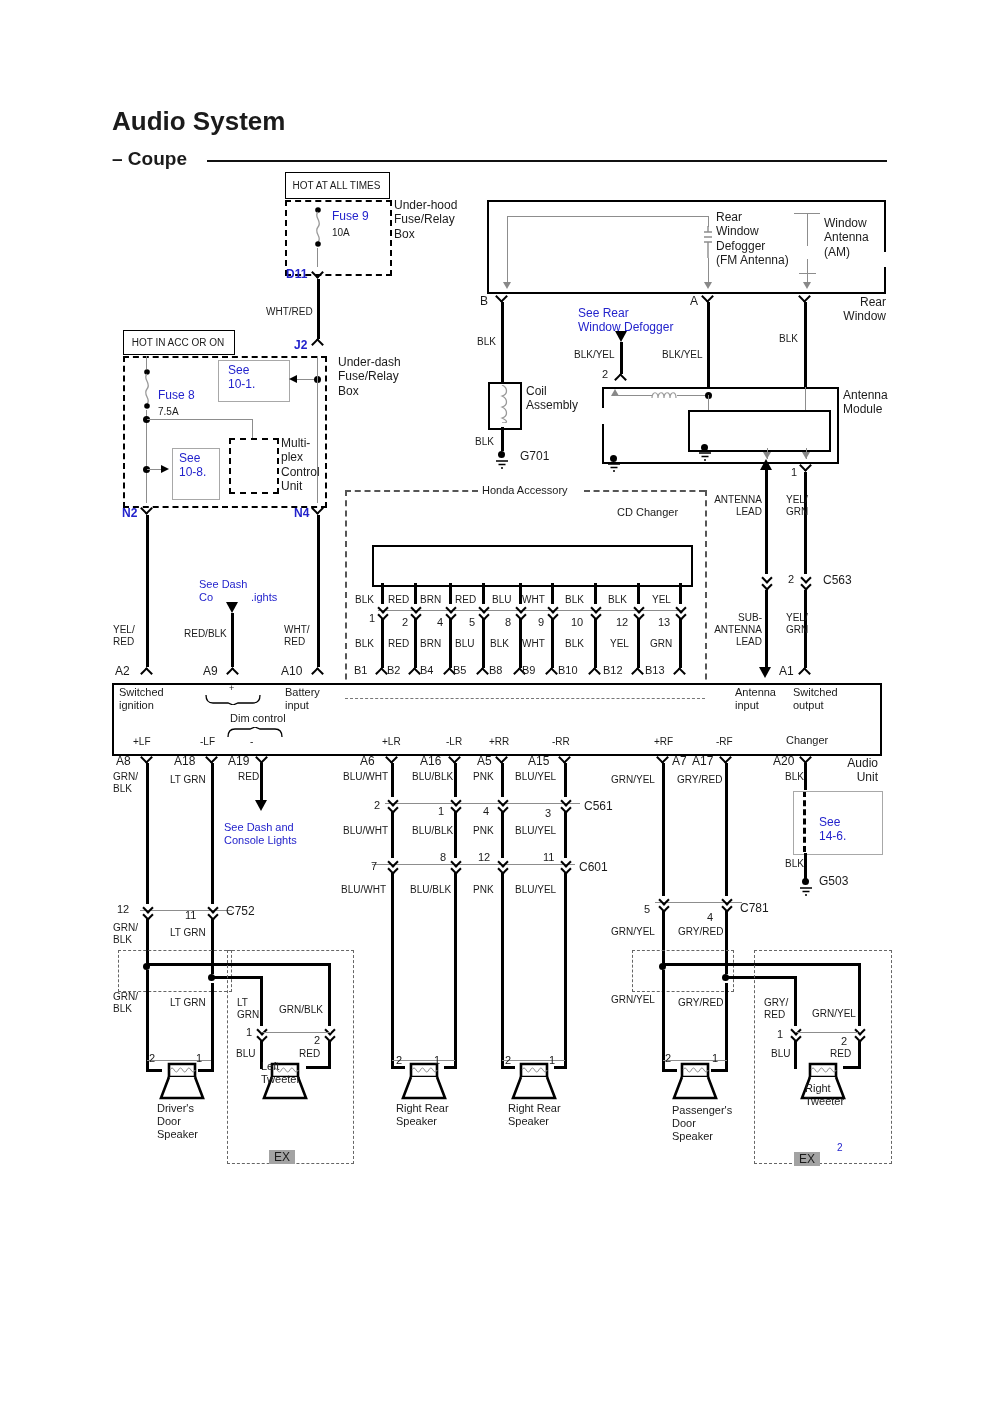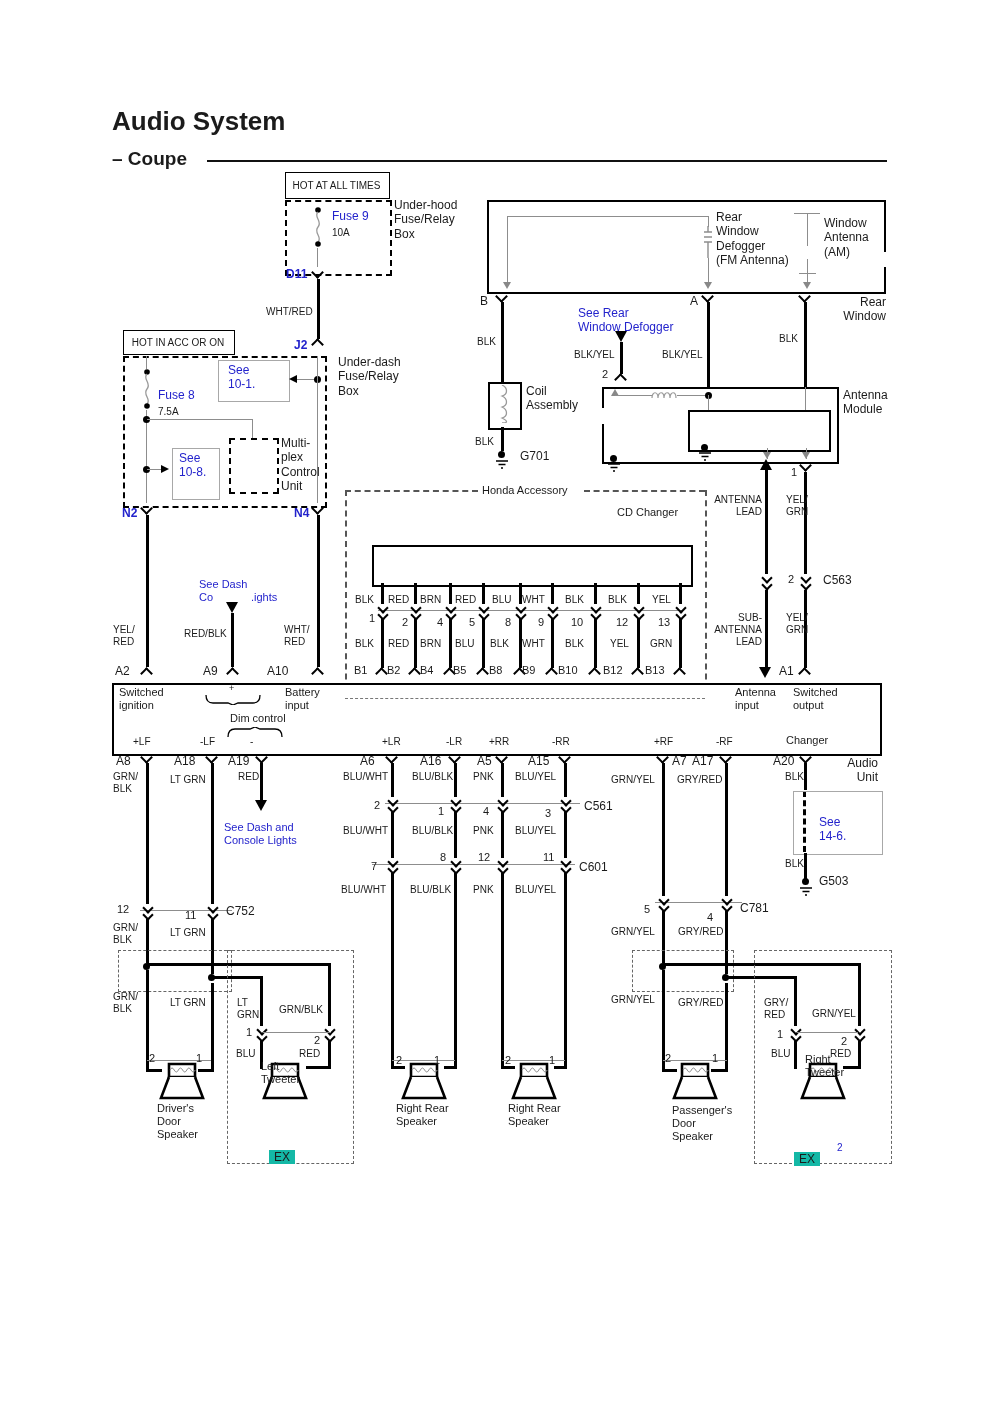--- a/index.html
+++ b/index.html
@@ -4,21 +4,21 @@
 <style>
   html,body{margin:0;padding:0;background:#fff}
   #c{position:relative;width:1000px;height:1414px;background:#fff;
      font-family:"Liberation Sans",sans-serif;overflow:hidden}
   .L{position:absolute;font-size:10px;line-height:1.2;color:#1b1b1b;white-space:pre-line}
   .s9{font-size:9px}.s11{font-size:11px}.s12{font-size:12px}
   .b{font-weight:bold}
   .blu{color:#2323cc}
   .rt{text-align:right}
   .ctr{text-align:center}
-  .wbg{background:#14b8a6;padding:0 5px}
+  .wbg{background:#a3a3a3;padding:0 5px}
   .wv{position:absolute;width:3px;background:#000}
   .wh{position:absolute;height:3px;background:#000}
   .gv{position:absolute;width:1px;background:#8d8d8d}
   .gh{position:absolute;height:1px;background:#8d8d8d}
   .bx{position:absolute;border:2px solid #000}
   .bx3{position:absolute;border:2.5px solid #000}
   .db{position:absolute;border:2.5px dashed #000}
   .db2{position:absolute;border:2px dashed #000}
   .dbl{position:absolute;border:1.5px dashed #666}
   .gb{position:absolute;border:1px solid #a8a8a8}
@@ -314,21 +314,21 @@
   <b class="vu" style="left:142px;top:669px"></b>
   <b class="vu" style="left:228px;top:669px"></b>
   <b class="vu" style="left:313px;top:669px"></b>
   <div class="L" style="left:113px;top:624px">YEL/
 RED</div>
   <div class="L" style="left:184px;top:628px">RED/BLK</div>
   <div class="L" style="left:284px;top:624px">WHT/
 RED</div>
   <div class="L s12" style="left:115px;top:664px">A2</div>
   <div class="L s12" style="left:203px;top:664px">A9</div>
-  <div class="L s12" style="left:267px;top:664px">A10</div>
+  <div class="L s12" style="left:281px;top:664px">A10</div>
   <div class="L s11 blu" style="left:199px;top:578px">See Dash</div>
   <div class="L s11 blu" style="left:199px;top:591px">Co</div>
   <div class="L s11 blu" style="left:251px;top:591px">.ights</div>
   <b class="td" style="left:226px;top:602px"></b>
   <b class="wv" style="left:231px;top:613px;height:54px"></b>
 
   <div class="bx3" style="left:112px;top:683px;width:766px;height:69px;background:#fff"></div>
   <b class="dhh" style="left:345px;top:698px;width:360px;border-top-style:dashed;border-top-width:1.5px;border-top-color:#777"></b>
   <div class="L s11" style="left:119px;top:686px">Switched
 ignition</div>
@@ -593,16 +593,16 @@
   <div class="L s11" style="left:712px;top:1052px">1</div>
   <div class="L s11" style="left:672px;top:1104px">Passenger's
 Door
 Speaker</div>
 
   <svg class="abs" width="46" height="38" style="left:800px;top:1062px">
       <path d="M10,2 H36 V15 H10 Z" fill="#fff" stroke="#000" stroke-width="2.6"></path>
       <path d="M11,8 q2,-4 4.2,0 t4.2,0 t4.2,0 t4.2,0 t4.2,0 t4.2,0" fill="none" stroke="#8d8d8d" stroke-width="1"></path>
       <path d="M10,15 L2,36 H44 L36,15" fill="#fff" stroke="#000" stroke-width="2.6"></path>
     </svg>
-  <div class="L s11" style="left:805px;top:1053px">Right
+  <div class="L s11" style="left:805px;top:1082px">Right
 Tweeter</div>
 
 </div>
 
 </body></html>

